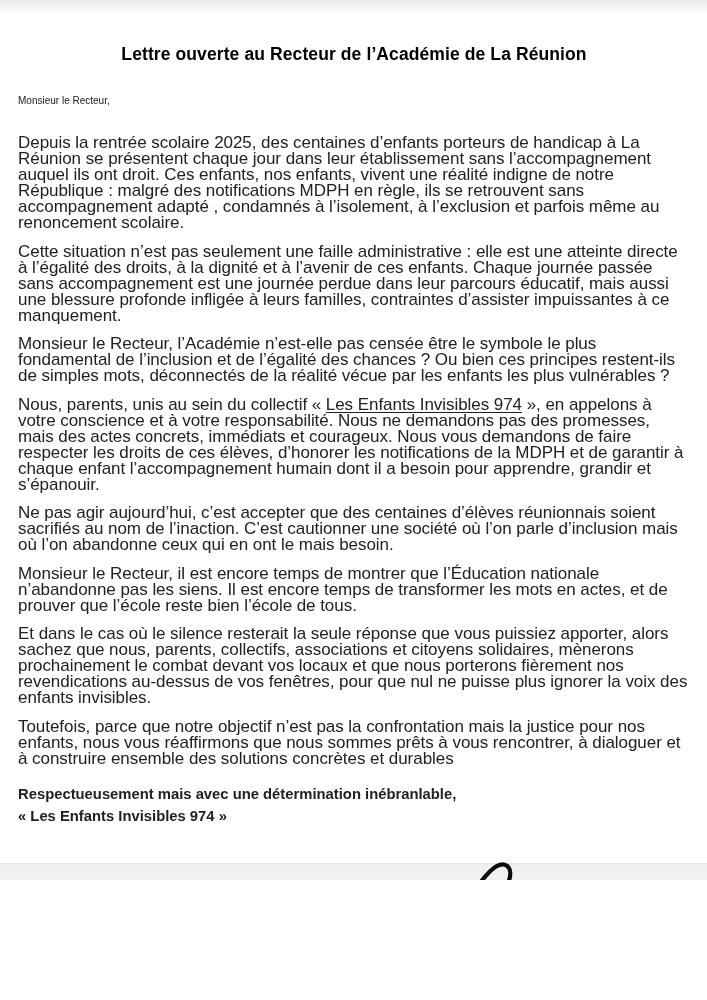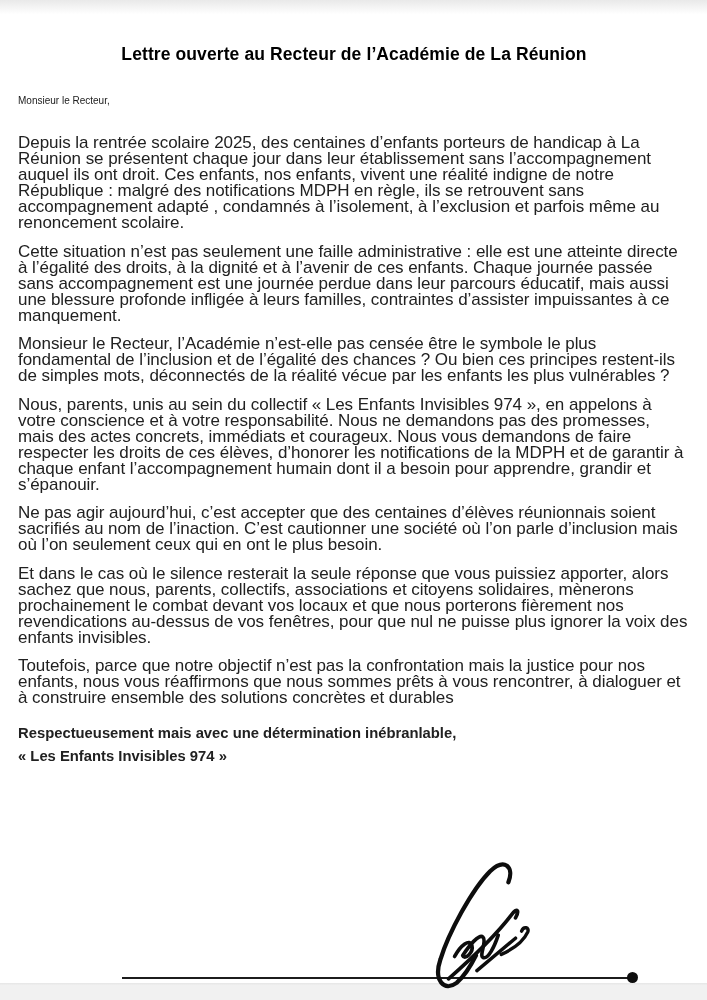--- a/index.html
+++ b/index.html
@@ -1,19 +1,19 @@
 <!DOCTYPE html>
 <html lang="fr"><head>
 <meta charset="utf-8">
 <style>
   html, body { margin: 0; padding: 0; background: #ffffff; }
   .page {
     position: relative;
     width: 707px;
-    height: 1000px;
+    height: 880px;
     margin: 0 auto;
     background: #ffffff;
     overflow: hidden;
     font-family: "Liberation Sans", sans-serif;
     color: #212121;
   }
   .top-shade {
     position: absolute; top: 0; left: 0; right: 0; height: 16px;
     background: linear-gradient(#e9e9e9, #ffffff 90%);
     pointer-events: none;
@@ -40,21 +40,21 @@
     font-size: 10px;
     line-height: 22.3px;
   }
   .para {
     margin: 12.5px 0 0 0;
     font-size: 17px;
     line-height: 16px;
     letter-spacing: -0.05px;
   }
   .para.first { margin-top: 23px; }
-  .underlined-name { text-underline-offset: 2px; margin-top: 28px; }
+  .underlined-name { text-decoration: underline; text-underline-offset: 2px; margin-top: 28px; }
   .closing-block { margin-top: 16px; }
   .closing-line {
     margin: 0;
     font-size: 14.8px;
     line-height: 22.3px;
     font-weight: bold;
   }
   .signatory { padding-left: 4px; }
   .collective-line {
     width: 582px;
@@ -98,22 +98,23 @@
     <p class="greeting">Monsieur le Recteur,</p>
 
     <p class="para first">Depuis la rentrée scolaire 2025, des centaines d’enfants porteurs de handicap à La Réunion se présentent chaque jour dans leur établissement sans l’accompagnement auquel ils ont droit. Ces enfants, nos enfants, vivent une réalité indigne de notre République : malgré des notifications MDPH en règle, ils se retrouvent sans accompagnement adapté , condamnés à l’isolement, à l’exclusion et parfois même au renoncement scolaire.</p>
 
     <p class="para">Cette situation n’est pas seulement une faille administrative : elle est une atteinte directe à l’égalité des droits, à la dignité et à l’avenir de ces enfants. Chaque journée passée sans accompagnement est une journée perdue dans leur parcours éducatif, mais aussi une blessure profonde infligée à leurs familles, contraintes d’assister impuissantes à ce manquement.</p>
 
     <p class="para">Monsieur le Recteur, l’Académie n’est-elle pas censée être le symbole le plus fondamental de l’inclusion et de l’égalité des chances ? Ou bien ces principes restent-ils de simples mots, déconnectés de la réalité vécue par les enfants les plus vulnérables ?</p>
 
     <p class="para"><span>Nous, parents, unis au sein du collectif « </span><span class="underlined-name">Les Enfants Invisibles 974</span><span> », en appelons à votre conscience et à votre responsabilité. Nous ne demandons pas des promesses, mais des actes concrets, immédiats et courageux. Nous vous demandons de faire respecter les droits de ces élèves, d’honorer les notifications de la MDPH et de garantir à chaque enfant l’accompagnement humain dont il a besoin pour apprendre, grandir et s’épanouir.</span></p>
 
-    <p class="para">Ne pas agir aujourd’hui, c’est accepter que des centaines d’élèves réunionnais soient sacrifiés au nom de l’inaction. C’est cautionner une société où l’on parle d’inclusion mais où l’on seulement ceux qui en ont le plus besoin.</p>
+    <p class="para">Ne pas agir aujourd’hui, c’est accepter que des centaines d’élèves réunionnais soient sacrifiés au nom de l’inaction. C’est cautionner une société où l’on parle d’inclusion mais où l’on abandonne ceux qui en ont le mais besoin.</p>
 
+    <p class="para">Monsieur le Recteur, il est encore temps de montrer que l’Éducation nationale n’abandonne pas les siens. Il est encore temps de transformer les mots en actes, et de prouver que l’école reste bien l’école de tous.</p>
 
     <p class="para">Et dans le cas où le silence resterait la seule réponse que vous puissiez apporter, alors sachez que nous, parents, collectifs, associations et citoyens solidaires, mènerons prochainement le combat devant vos locaux et que nous porterons fièrement nos revendications au-dessus de vos fenêtres, pour que nul ne puisse plus ignorer la voix des enfants invisibles.</p>
 
     <p class="para">Toutefois, parce que notre objectif n’est pas la confrontation mais la justice pour nos enfants, nous vous réaffirmons que nous sommes prêts à vous rencontrer, à dialoguer et à construire ensemble des solutions concrètes et durables</p>
 
     <div class="closing-block">
       <p class="closing-line">Respectueusement mais avec une détermination inébranlable,</p>
       <p class="closing-line collective-line">« Les Enfants Invisibles 974 »</p>
     </div>
   </div>

